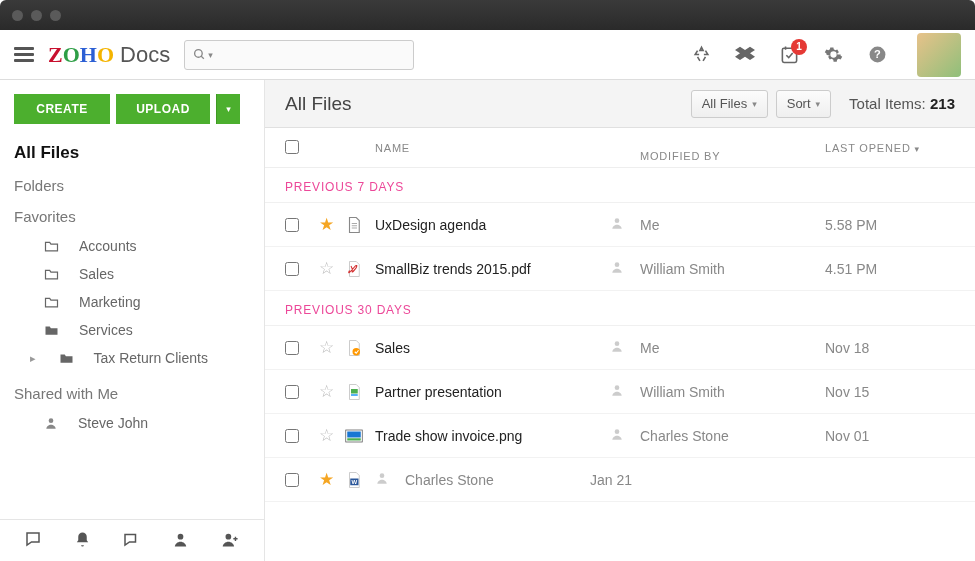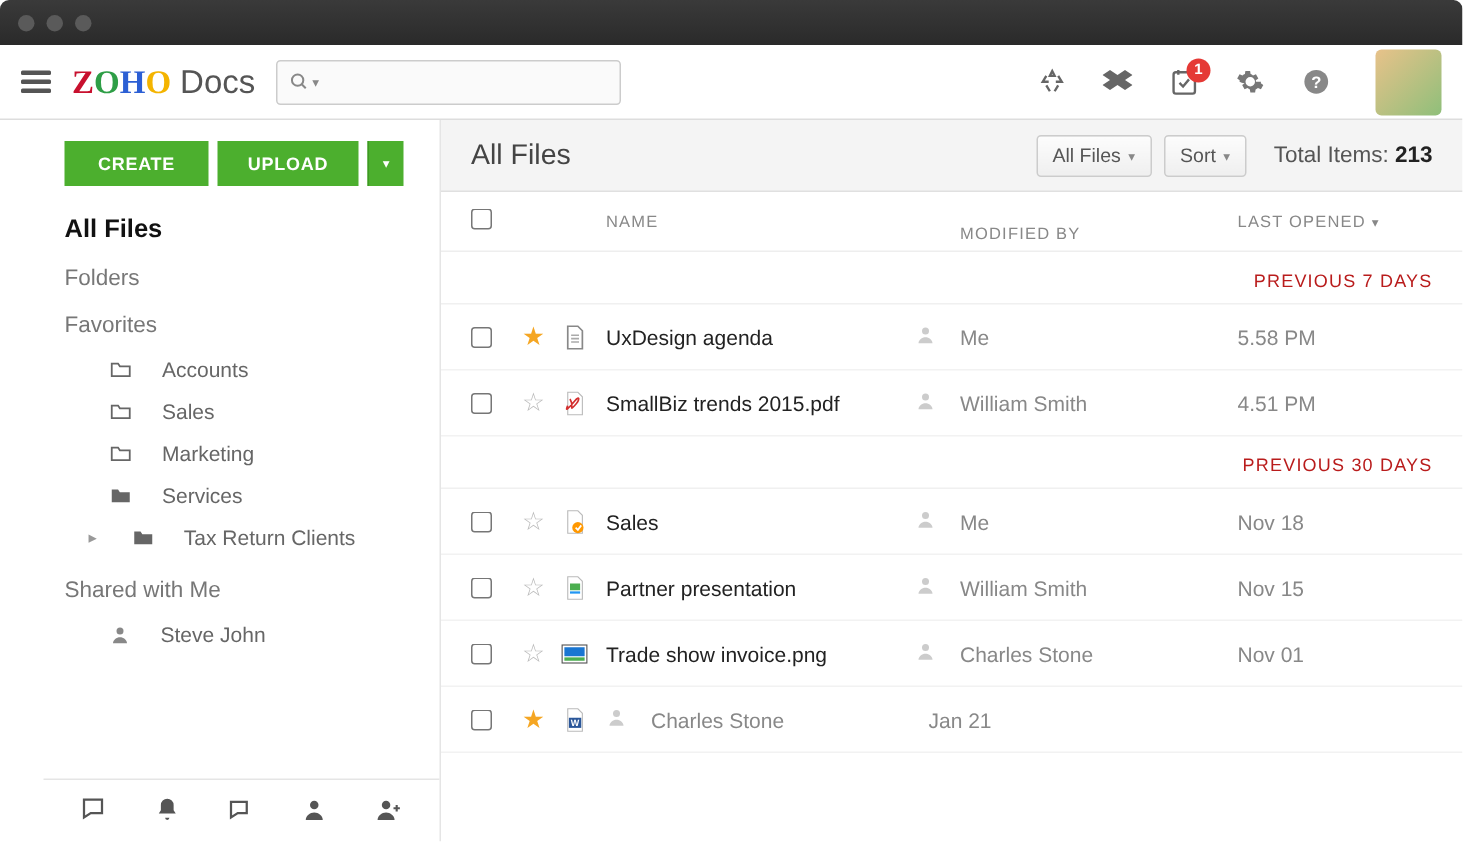--- a/index.html
+++ b/index.html
@@ -26,21 +26,21 @@
   .searchbox input { border:none; outline:none; background:transparent; width:100%; margin-left:6px; font-size:13px; }
 
   .topbar-spacer { flex:1; }
   .top-icons { display:flex; align-items:center; gap:24px; }
   .icon-btn { width:20px; height:20px; display:flex; align-items:center; justify-content:center; color:#666; cursor:pointer; }
   .notif-wrap { position:relative; }
   .notif-badge { position:absolute; top:-6px; right:-8px; background:#e53935; color:#fff; font-size:10px; font-weight:bold; width:16px; height:16px; border-radius:50%; display:flex; align-items:center; justify-content:center; }
   .avatar { width:44px; height:44px; border-radius:4px; background:linear-gradient(135deg,#e8c28a,#8fbf7a); margin-left:6px; }
 
   
-  .body { display:flex; height: calc(561px - 30px - 50px); padding-left: 29px; }
+  .body { display:flex; height: calc(561px - 30px - 50px); }
 
   
   .sidebar { width:265px; border-right:1px solid #e5e5e5; display:flex; flex-direction:column; position:relative; }
   .sb-actions { display:flex; gap:6px; padding:14px 14px 12px 14px; }
   .btn-create, .btn-upload { background:#4caf2e; color:#fff; border:none; height:30px; font-weight:bold; font-size:12px; letter-spacing:0.5px; cursor:pointer; }
   .btn-create { width:96px; }
   .btn-upload { width:94px; }
   .btn-upload-caret { background:#4caf2e; border:none; border-left:1px solid #3e9a22; height:30px; width:24px; color:#fff; font-size:9px; cursor:pointer; }
 
   .sb-nav { padding: 0 14px; flex:1; overflow:hidden; }
@@ -62,21 +62,21 @@
   .total-items { color:#555; font-size:15px; margin-left:10px; }
   .total-items b { font-weight:bold; color:#222; }
 
   .col-head { height:40px; border-bottom:1px solid #eee; display:flex; align-items:center; padding:0 20px; color:#888; font-size:11px; letter-spacing:0.8px; }
   .col-chk { width:34px; }
   .col-name { flex:1; padding-left:0; }
   .col-mod { width:185px;margin-top:16px; }
   .col-last { width:130px; text-align:left; }
   input[type=checkbox] { width:14px; height:14px; }
 
-  .section-label { padding:12px 20px 8px 20px; color:#b91c1c; font-size:12px; letter-spacing:0.8px; border-bottom:1px solid #f0f0f0;text-align:right; }
+  .section-label { padding:12px 20px 8px 20px; color:#ec4899; font-size:12px; letter-spacing:0.8px; border-bottom:1px solid #f0f0f0; }
 
   .file-row { display:flex; align-items:center; height:44px; padding:0 20px; border-bottom:1px solid #f2f2f2; }
   .file-row .c-chk { width:34px; display:flex; align-items:center; }
   .file-row .c-star { width:26px; display:flex; align-items:center; }
   .file-row .c-ico { width:30px; display:flex; align-items:center; }
   .file-row .c-name { flex:1; color:#222; }
   .file-row .c-share { width:30px; color:#bbb; }
   .file-row .c-mod { width:185px; color:#888; }
   .file-row .c-last { width:130px; color:#888; }
 

